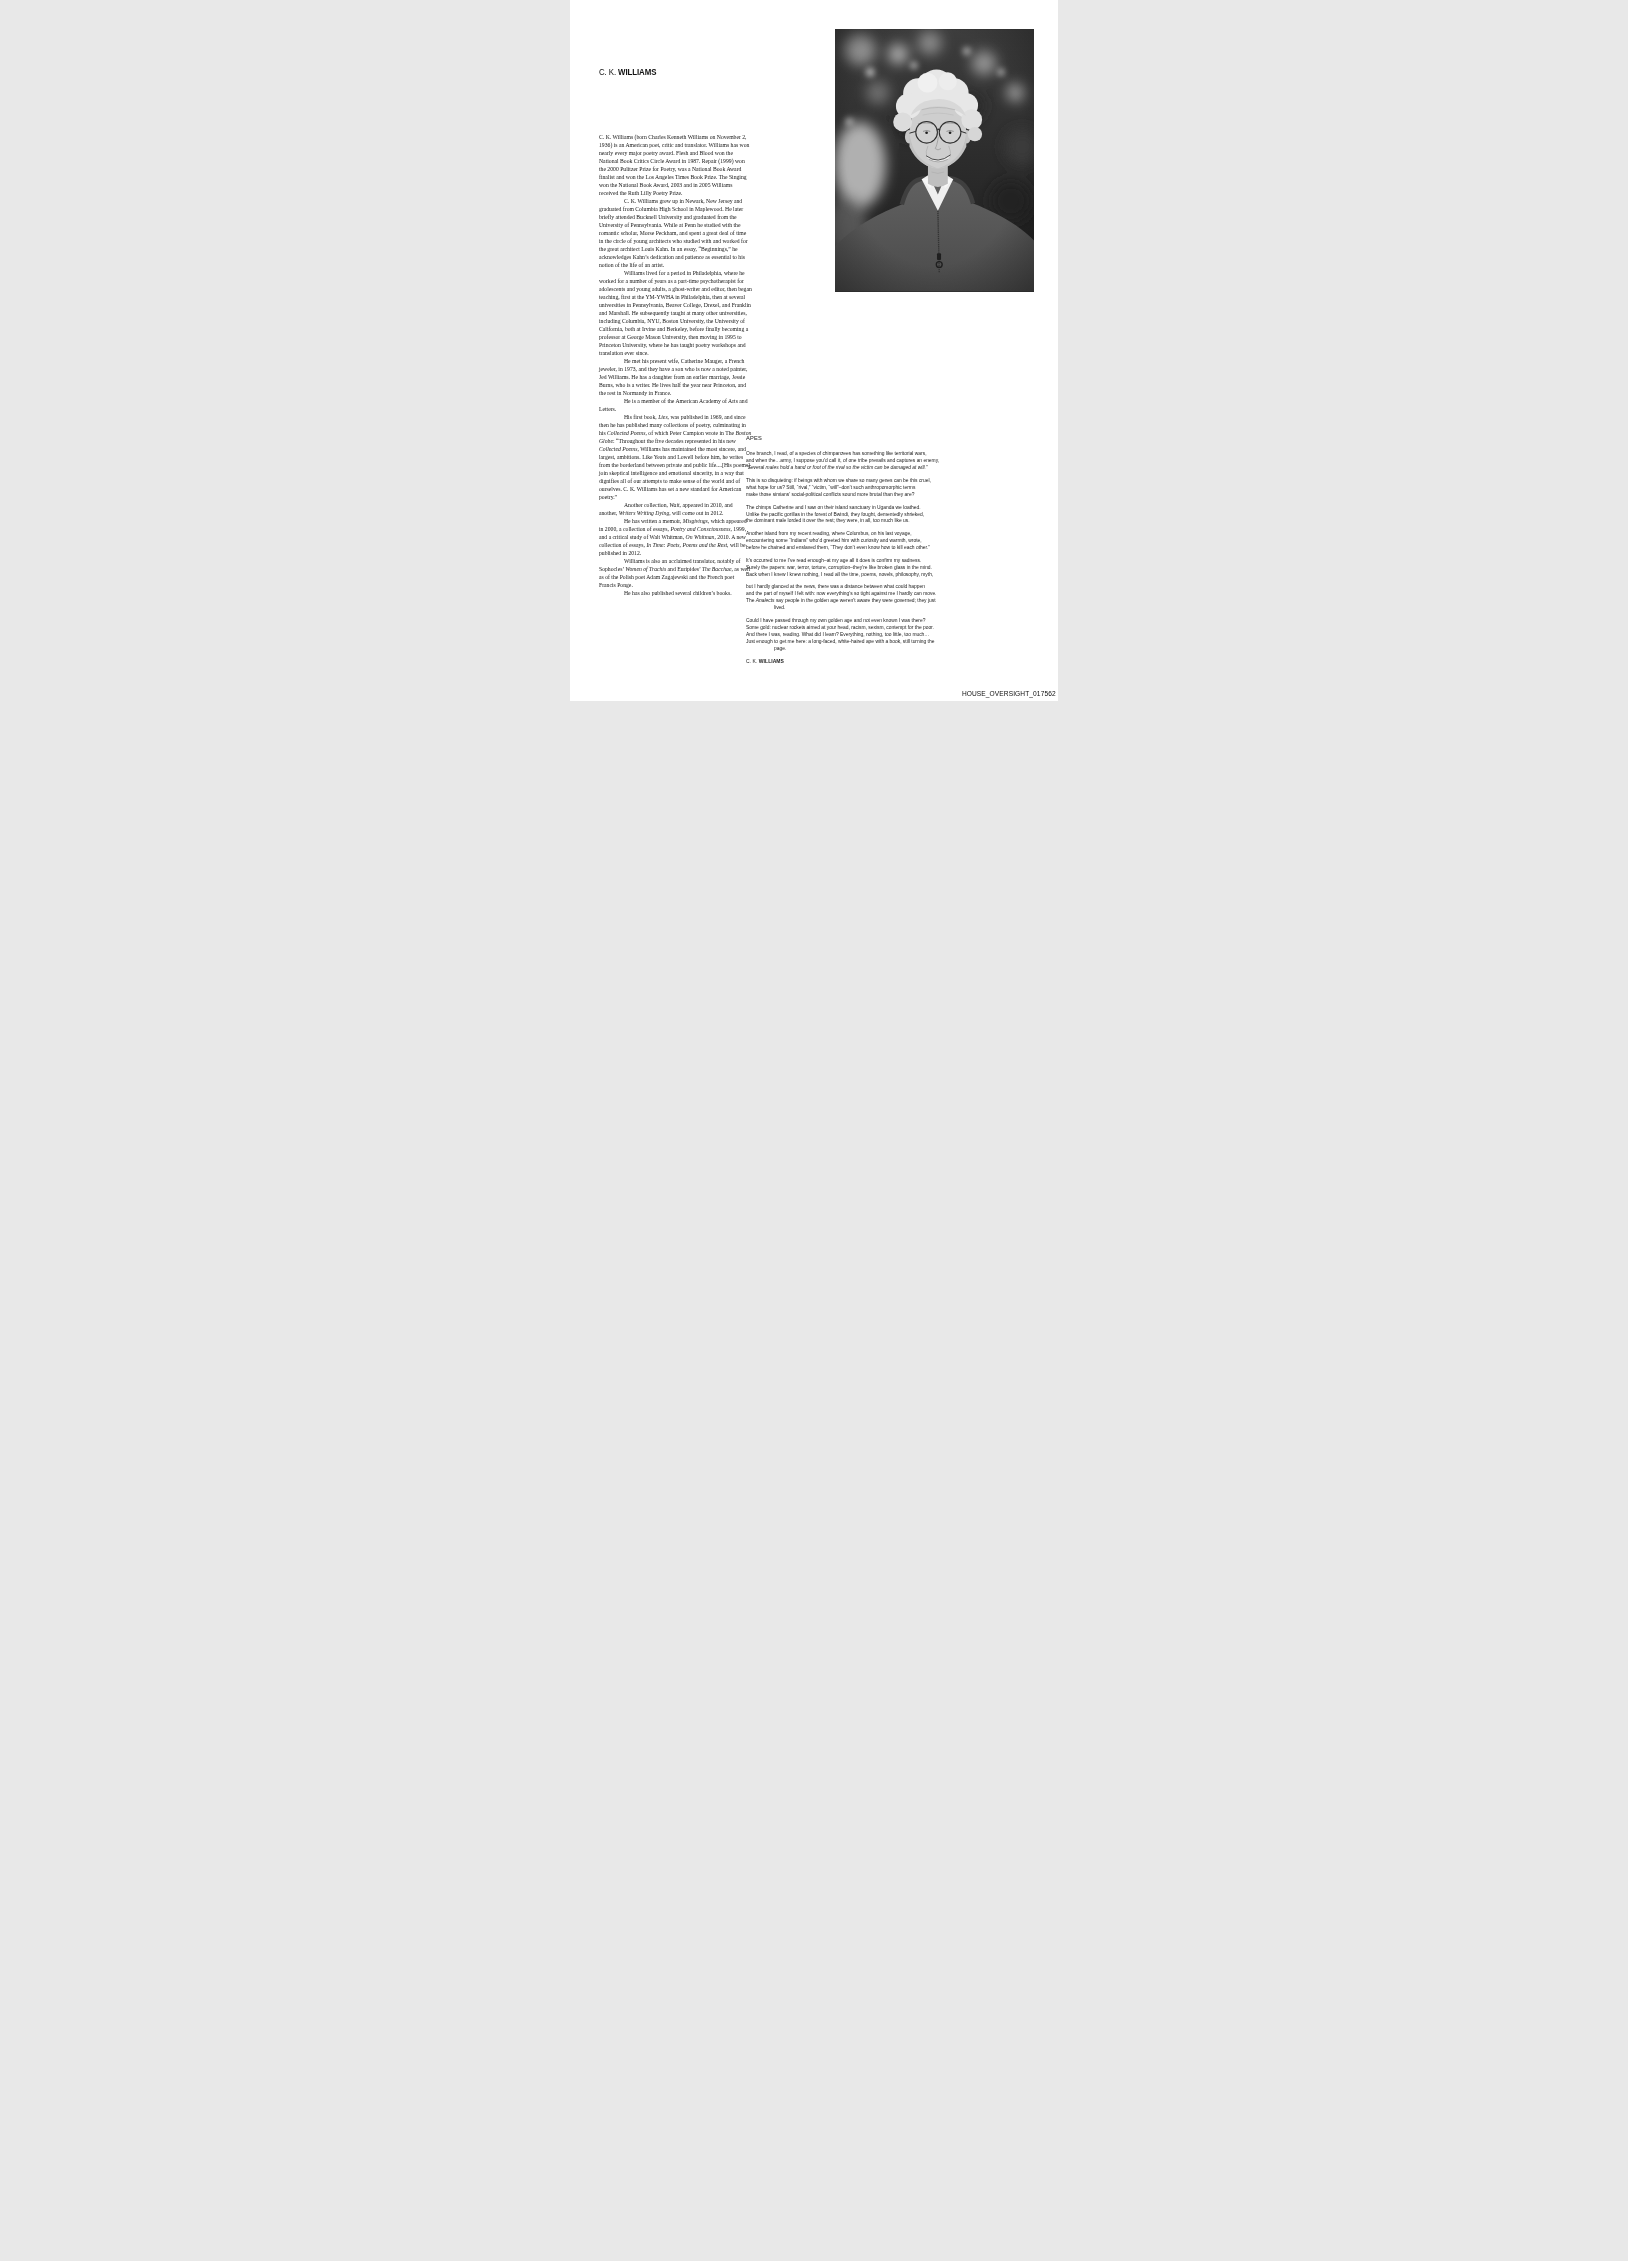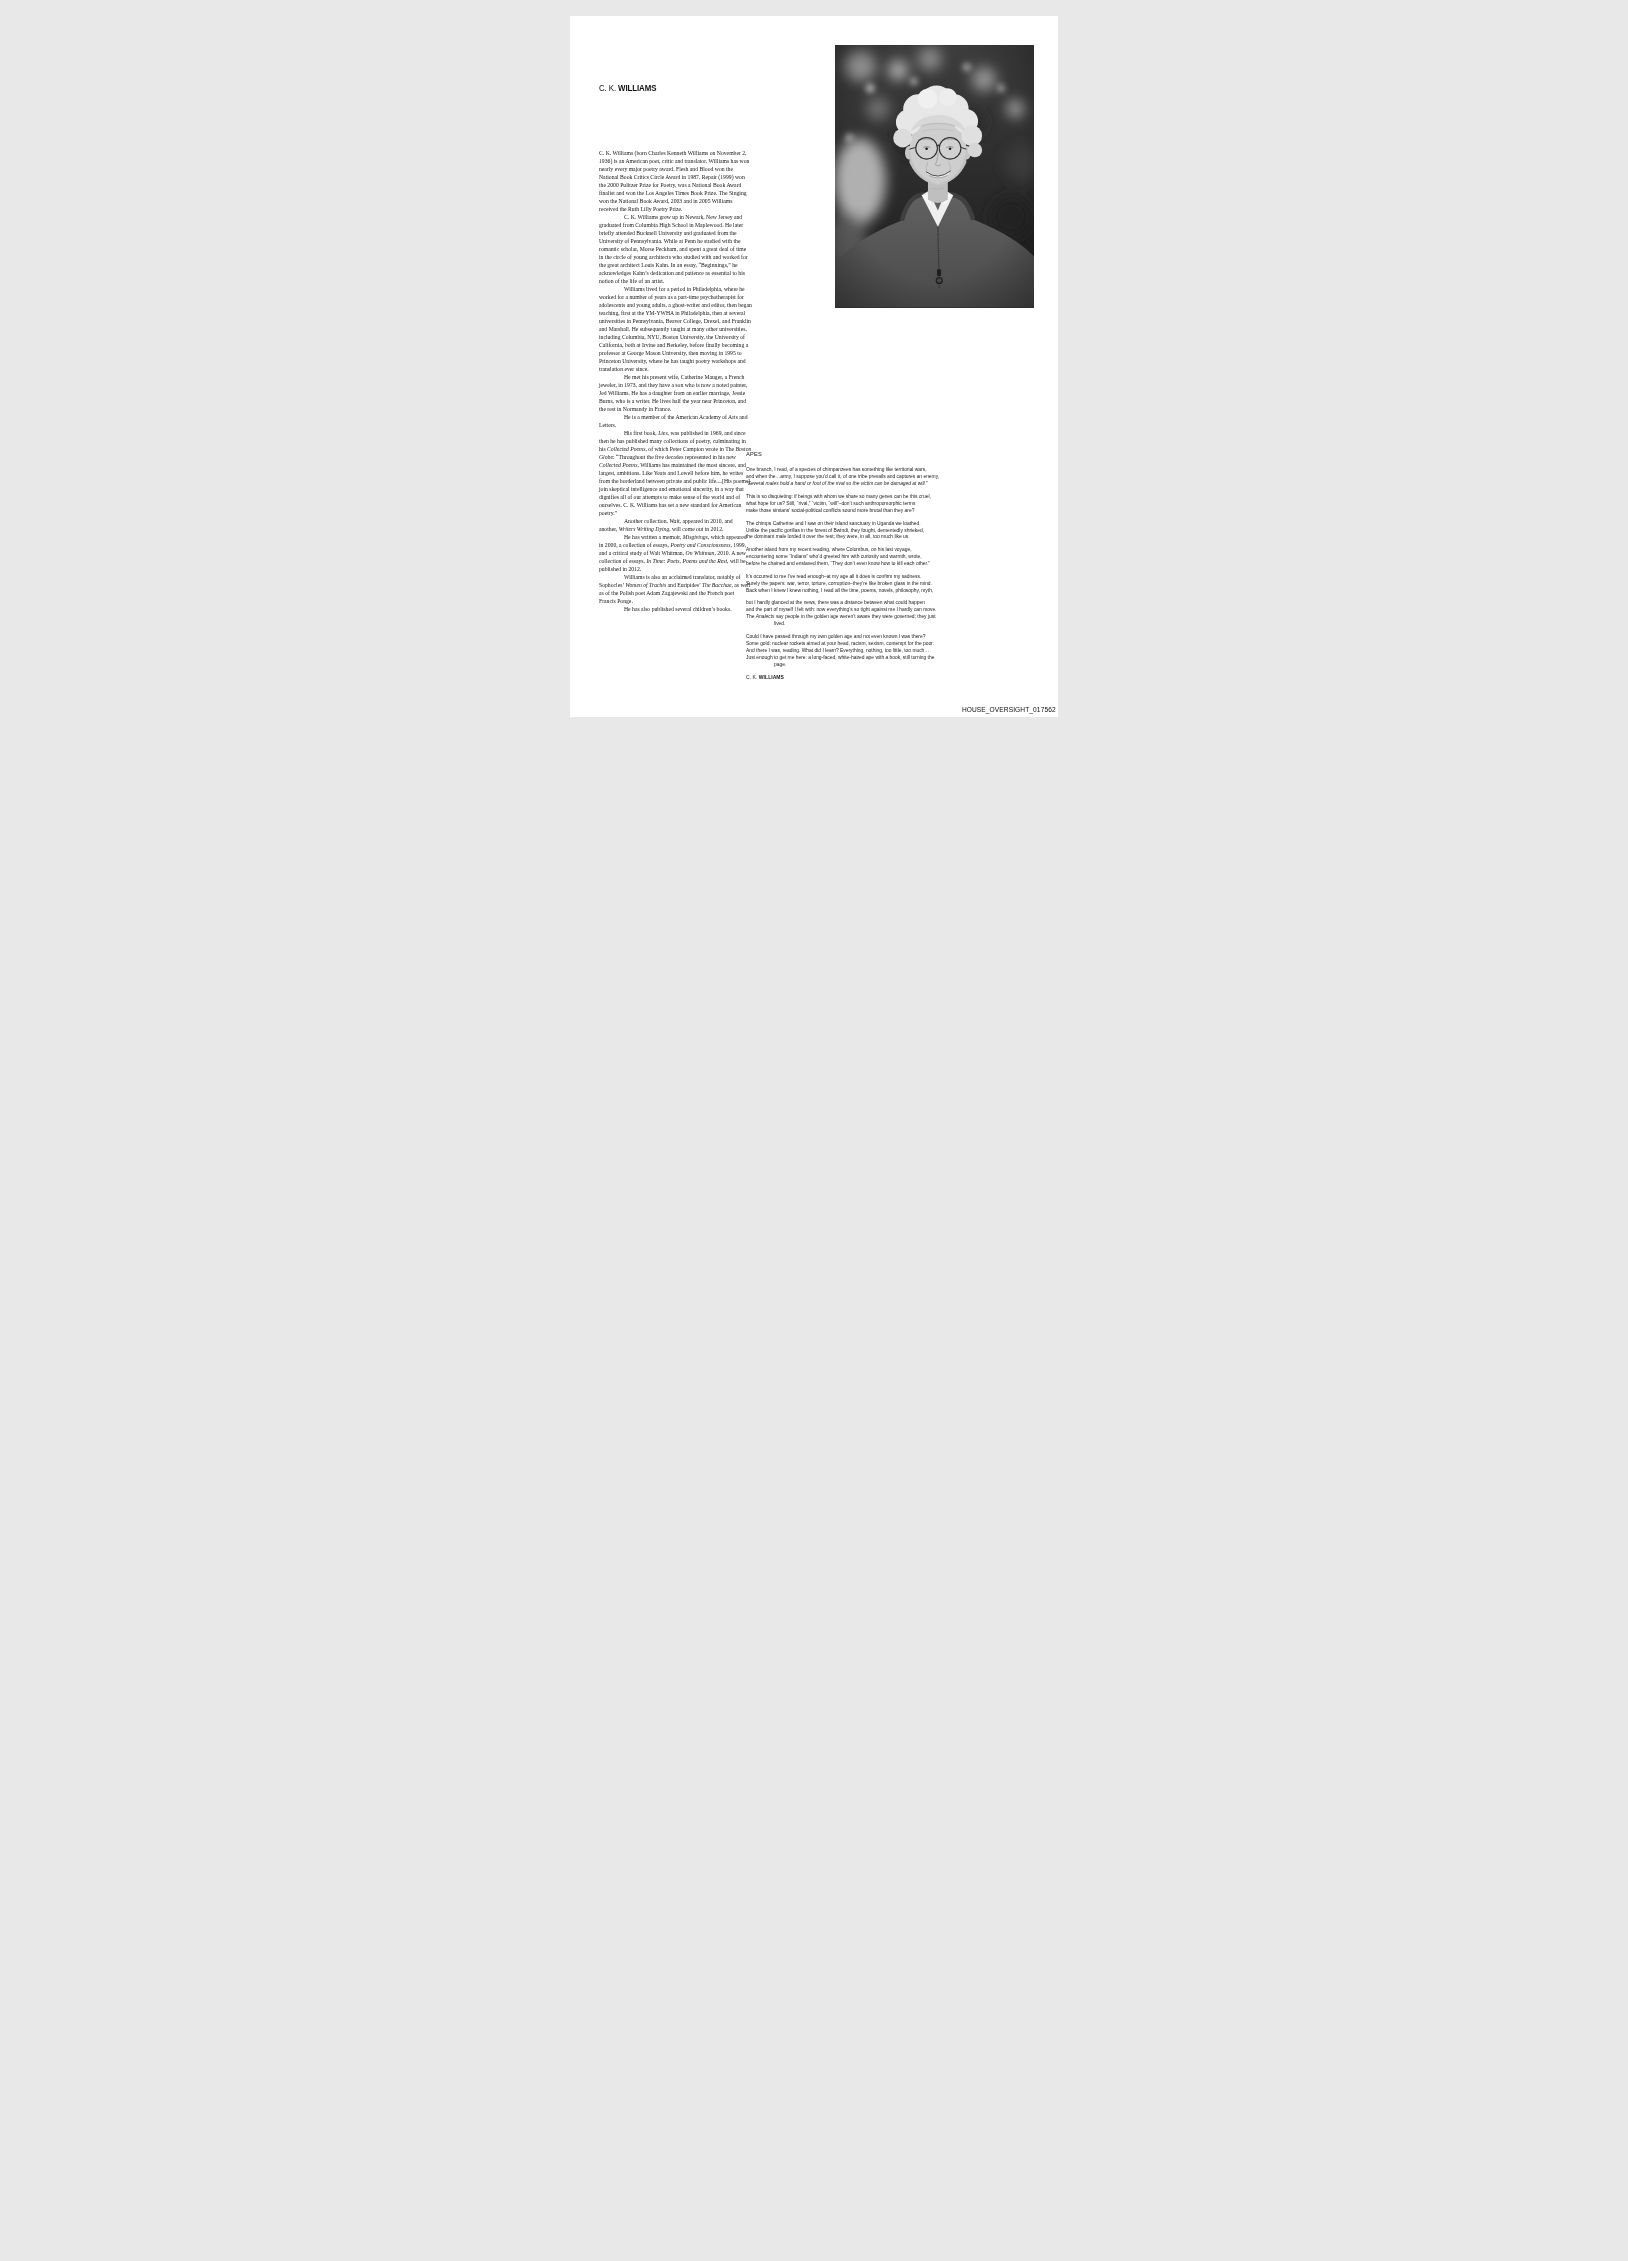--- a/index.html
+++ b/index.html
@@ -1,16 +1,16 @@
 <!DOCTYPE html>
 <html style="font-size:7.2px"><head>
 <meta charset="utf-8">
 <style>
   html,body{margin:0;padding:0;background:#e8e8e8;}
-  .page{position:relative;width:488px;height:701px;background:#ffffff;margin:16px auto;
+  .page{position:relative;width:488px;height:701px;background:#ffffff;margin:0 auto;
         font-family:"Liberation Sans",sans-serif;color:#111;overflow:hidden;}
   .title{position:absolute;left:29px;top:67px;margin:0;font-size:8.4px;font-weight:400;
          letter-spacing:-0.1px;transform:scaleX(0.94);transform-origin:0 0;white-space:nowrap;}
   .title .bold{font-weight:700;}
   .photo{position:absolute;left:265px;top:29px;width:199px;height:263px;overflow:hidden;background:#2b2b2b;}
   .bio{position:absolute;left:29px;top:133px;width:153px;
        font-family:"Liberation Serif",serif;font-size:5.7px;line-height:8px;color:#151515;
        text-align:left;}
   .bio p{margin:0;}
   .bio p.ind{text-indent:25px;}

